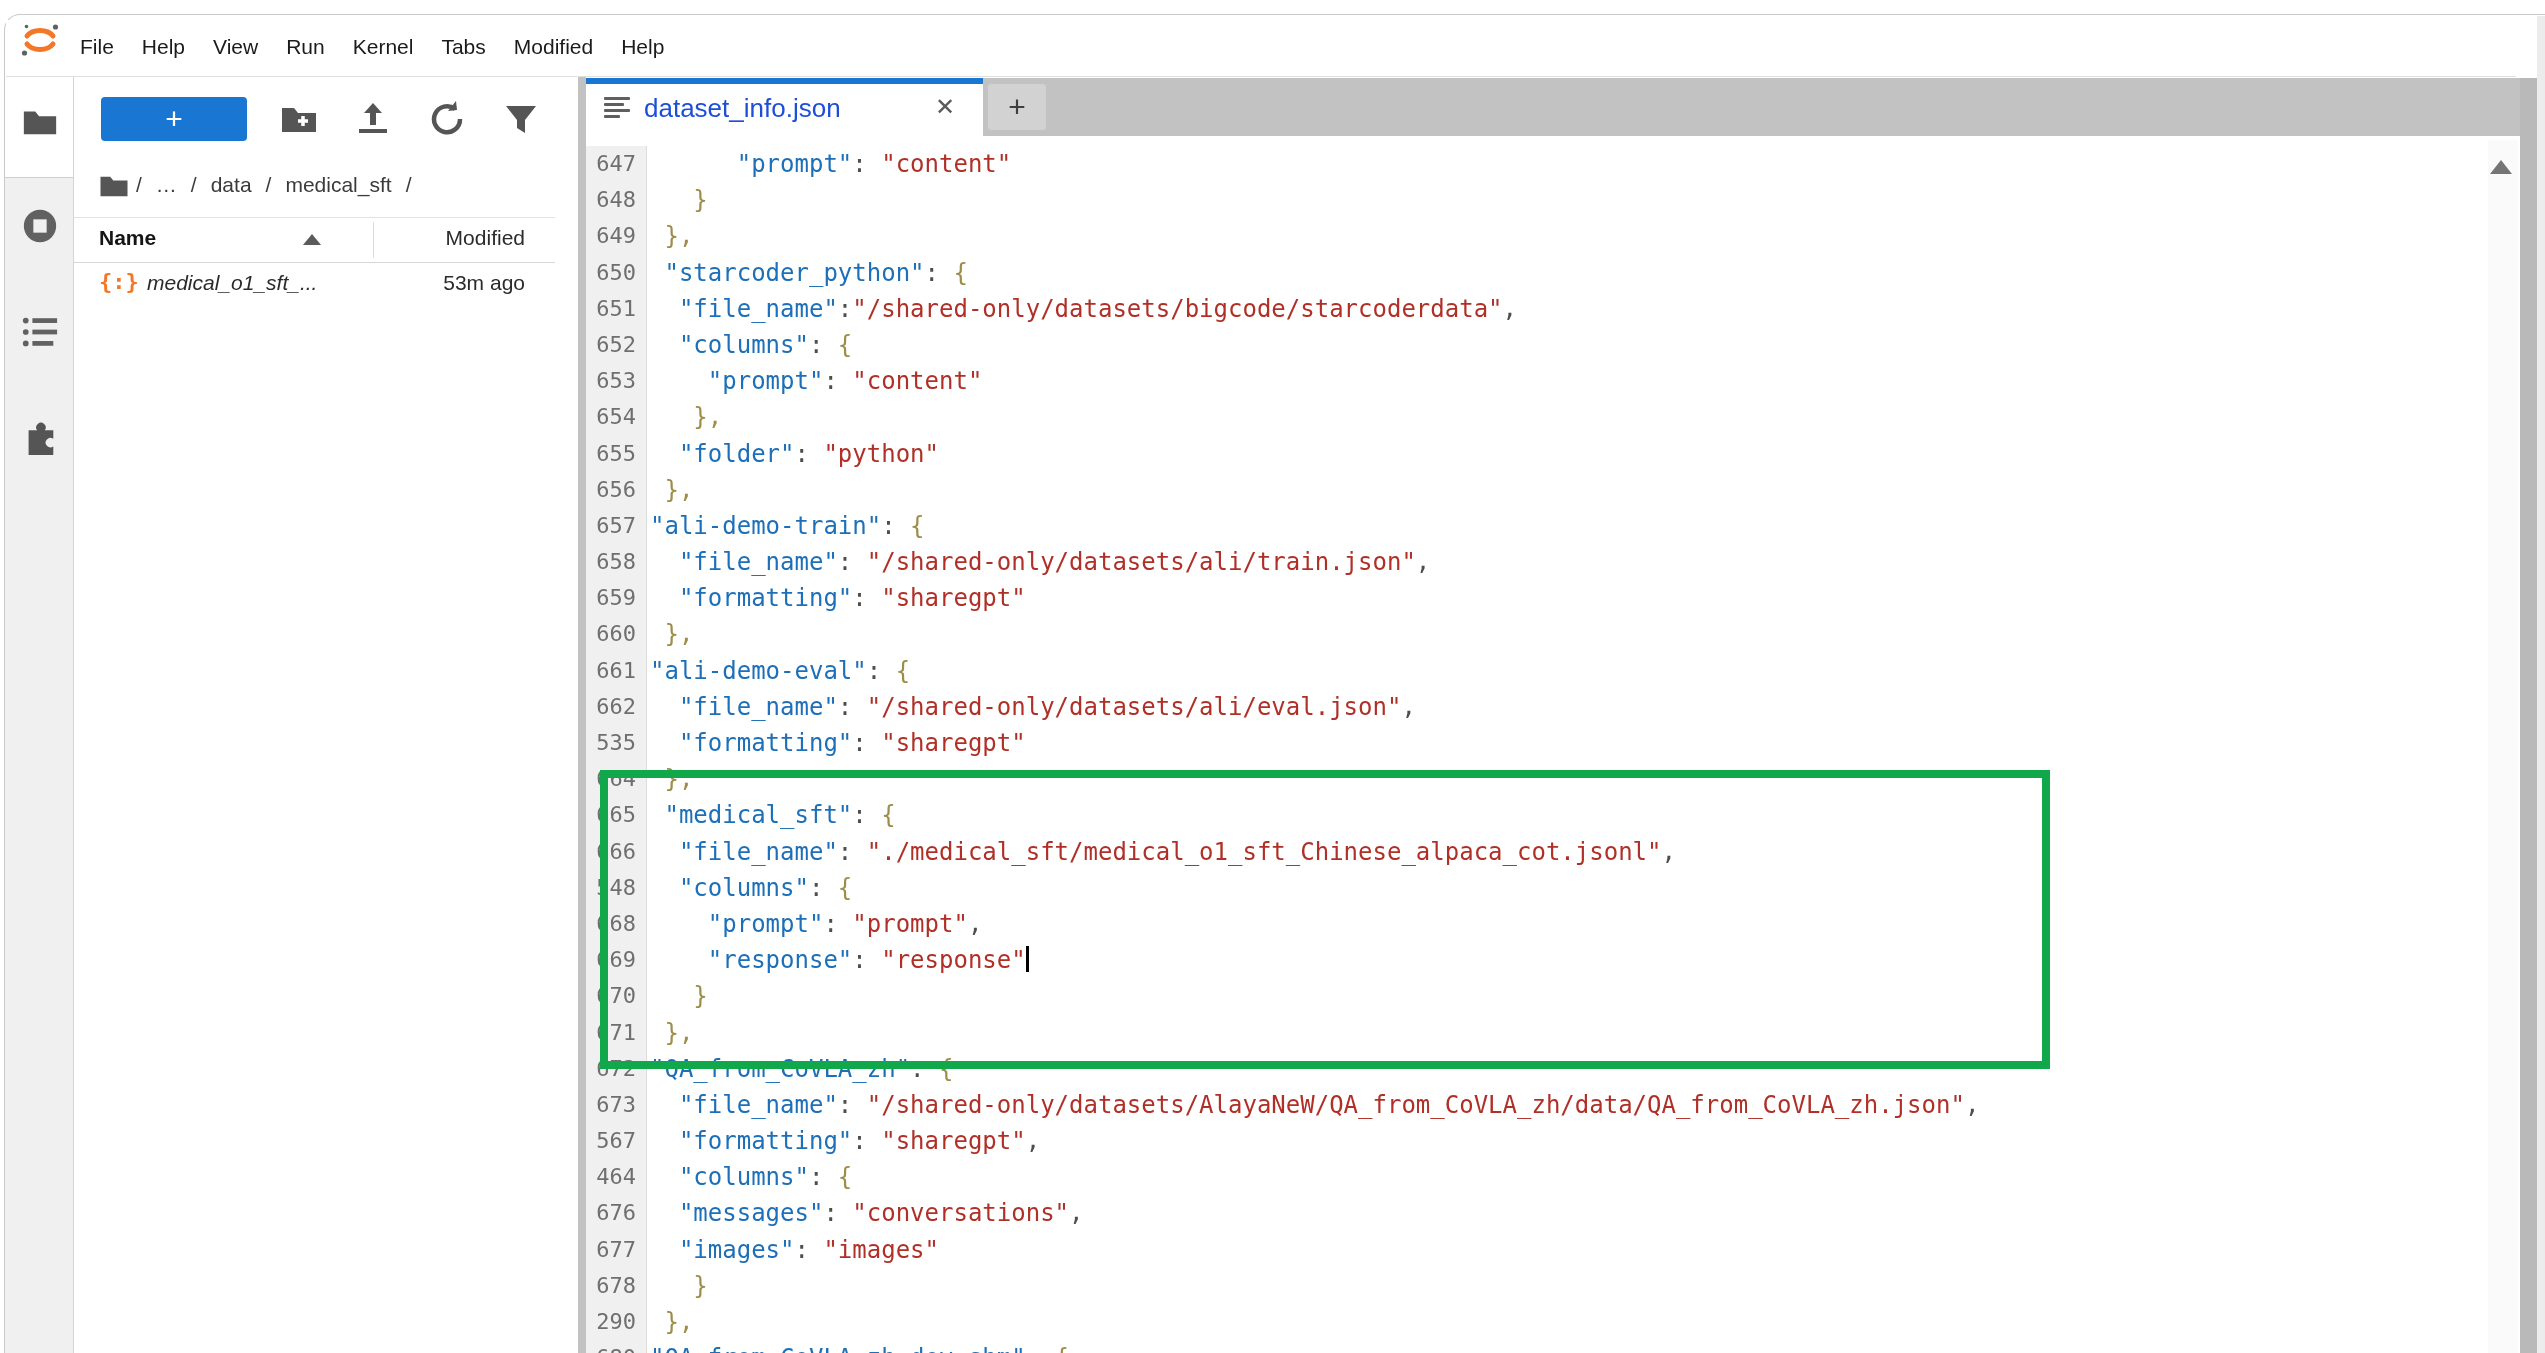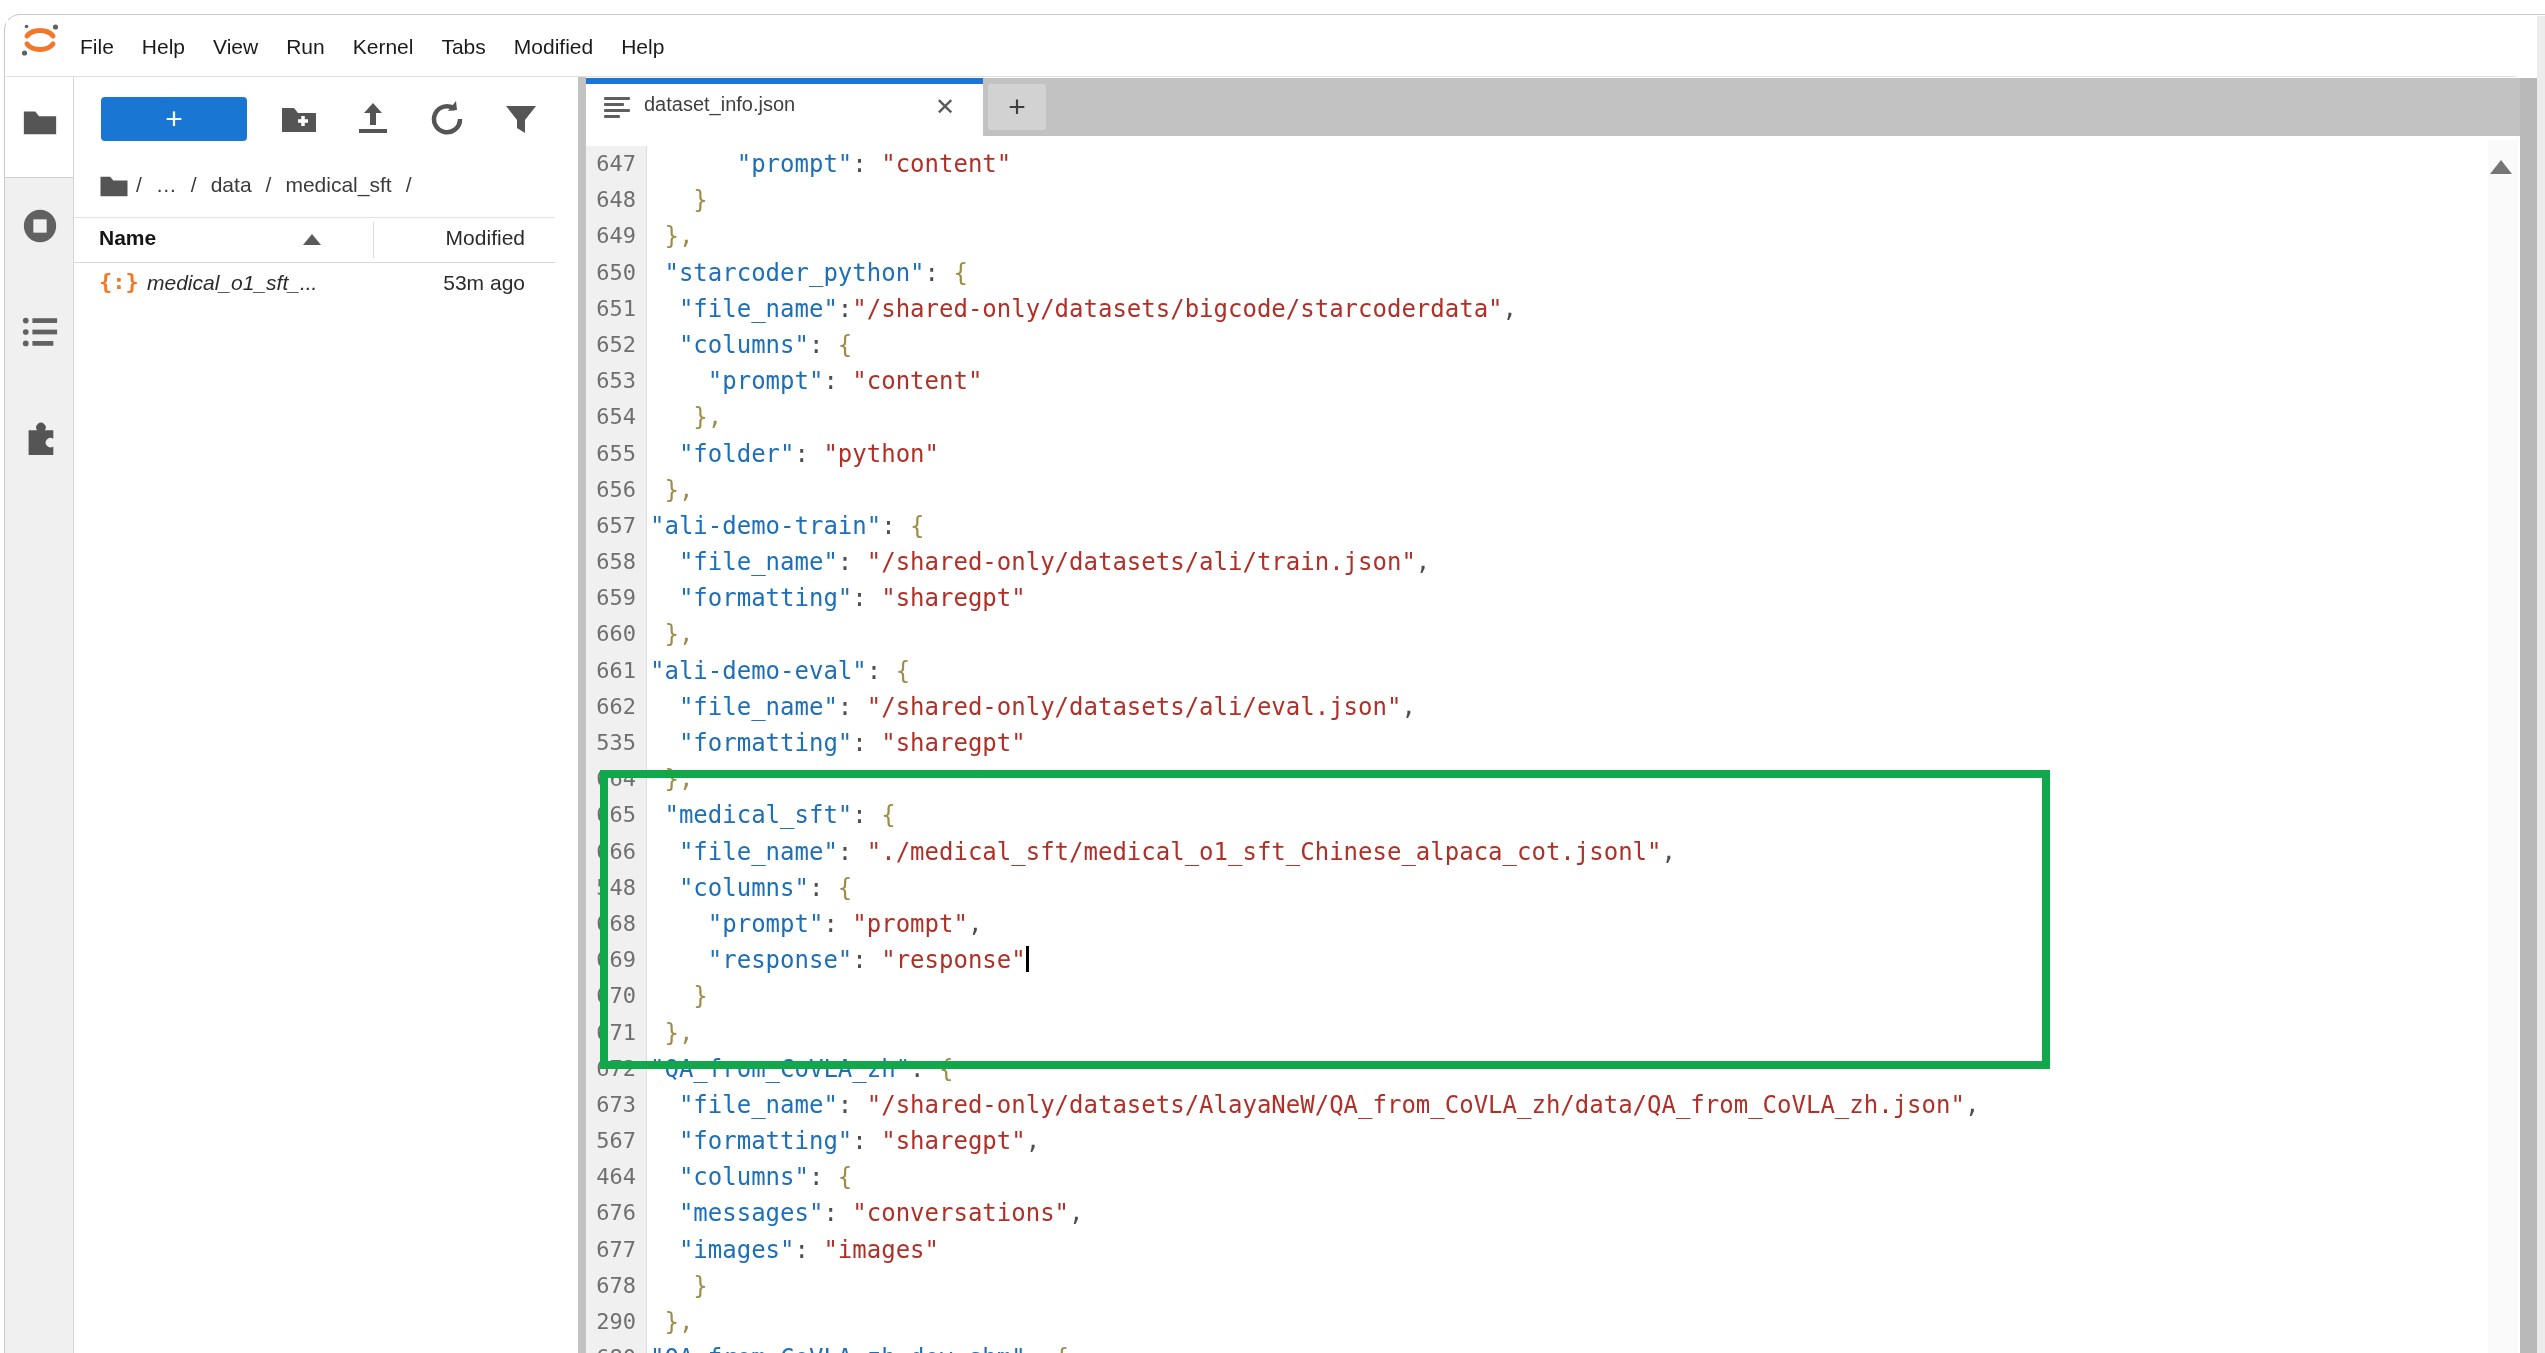--- a/index.html
+++ b/index.html
@@ -41,21 +41,21 @@
   #file-row .fname{position:absolute;left:74px;top:8px;color:#2b2b2b;font-style:italic;}
   #file-row .fmod{position:absolute;right:30px;top:8px;color:#2b2b2b;}
   
   #split-handle{position:absolute;left:578px;top:77px;width:8px;bottom:0;background:#c2c2c2;z-index:6;cursor:col-resize;}
   
   #tabbar{position:absolute;left:586px;top:78px;right:25px;height:58px;background:#c2c2c2;z-index:2;}
   #tab-active{position:absolute;left:0px;top:0px;width:397px;height:58px;background:#fff;cursor:pointer;}
   #tab-accent{position:absolute;left:0;top:0;width:100%;height:6px;}
   .tab-file-icon{position:absolute;left:18px;top:19px;width:26px;height:22px;}
   .tab-file-icon i{display:block;height:3px;background:#5f5f5f;margin-bottom:3px;border-radius:1px;}
-  #tab-title{position:absolute;left:58px;top:15px;font-size:20px;color:#404040;}
+  #tab-title{position:absolute;left:58px;top:15px;font-size:26px;color:#1d4ed8;}
   #tab-close{position:absolute;left:342px;top:12px;width:34px;height:34px;border:none;background:none;
              font-size:24px;color:#5a5a5a;cursor:pointer;}
   #tab-plus{position:absolute;left:402px;top:6px;width:58px;height:46px;background:#d2d2d2;border:none;
             border-radius:3px;font-size:30px;color:#3f3f3f;cursor:pointer;}
   #editor{position:absolute;left:586px;top:136px;right:25px;bottom:0;background:#fff;z-index:1;cursor:text;}
   #gutter{position:absolute;left:586px;top:146px;width:60px;bottom:0;background:#f0f0f0;
           border-right:1px solid #ddd;z-index:1;}
   .ln{height:36.2px;line-height:36.2px;text-align:right;padding-right:10px;
       font-family:"DejaVu Sans Mono",monospace;font-size:22px;color:#6f6f6f;}
   #code{position:absolute;left:650px;top:146px;right:60px;bottom:0;overflow:hidden;z-index:1;}

